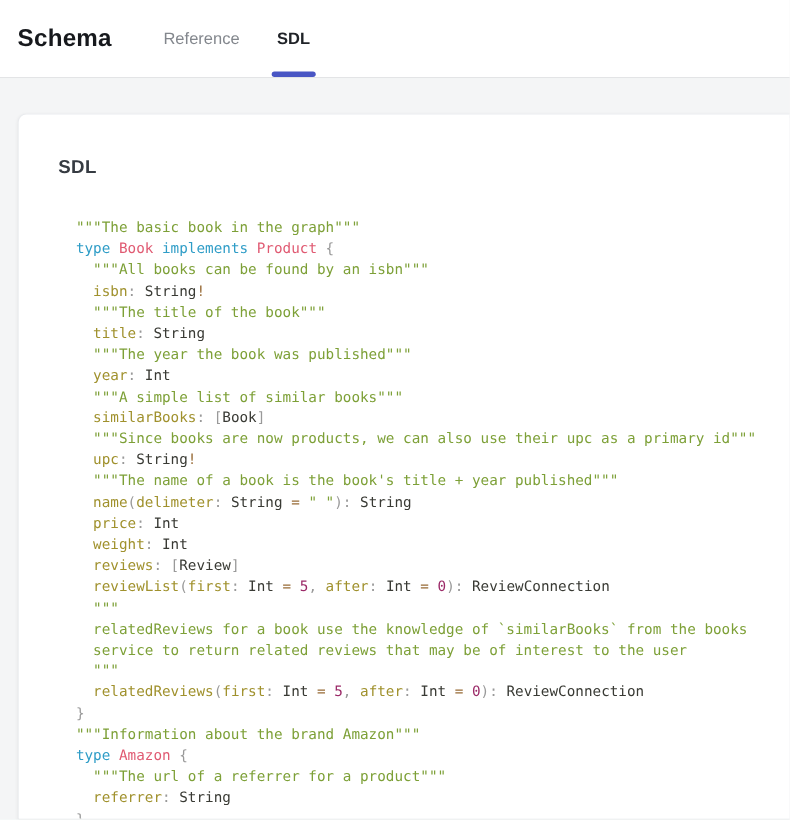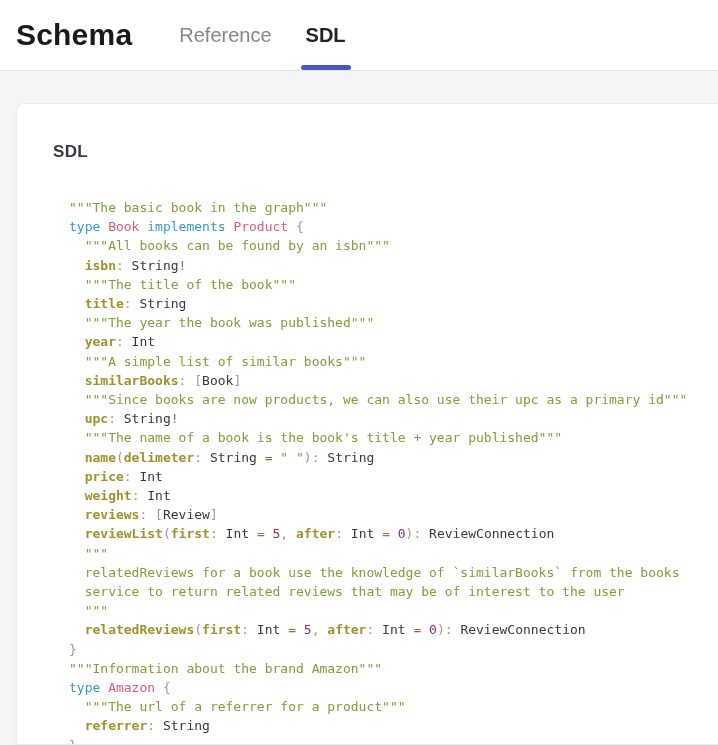--- a/index.html
+++ b/index.html
@@ -13,38 +13,38 @@
   .header {
     height: 71px;
     background: #ffffff;
     border-bottom: 1px solid #e3e4e6;
     display: flex;
     align-items: center;
     padding-left: 16px;
     position: relative;
   }
   .page-title {
-    font-size: 30px;
+    font-size: 22px;
     font-weight: 700;
     color: #17191d;
     letter-spacing: 0.2px;
   }
   .tabs {
     display: flex;
     align-items: stretch;
     height: 100%;
     margin-left: 30px;
   }
   .tab {
     position: relative;
     background: none;
     border: none;
     cursor: pointer;
     font-family: "Liberation Sans", sans-serif;
-    font-size: 20px;
+    font-size: 15px;
     color: #83878d;
     padding: 0 5px;
     margin: 0 12px;
     display: flex;
     align-items: center;
   }
   .tab.active {
     color: #202328;
     font-weight: 700;
   }
@@ -82,21 +82,21 @@
     margin: 36px 0 0 16px;
     font-family: "DejaVu Sans Mono", monospace;
     font-size: 13px;
     line-height: 19.2px;
     white-space: pre;
     color: var(--c-plain, #393a34);
   }
   .tok-kw   { color: var(--c-kw); }
   .tok-cn   { color: var(--c-cn); }
   .tok-str  { color: var(--c-str); }
-  .tok-attr { color: var(--c-attr); font-weight: bold; }
+  .tok-attr { color: var(--c-attr); }
   .tok-num  { color: var(--c-num); }
   .tok-op   { color: var(--c-op); }
   .tok-punc { color: var(--c-punc); }
   .tok-plain{ color: var(--c-plain); }
 </style>
 </head>
 <body>
 
 <div class="header">
   <h1 class="page-title">Schema</h1>

